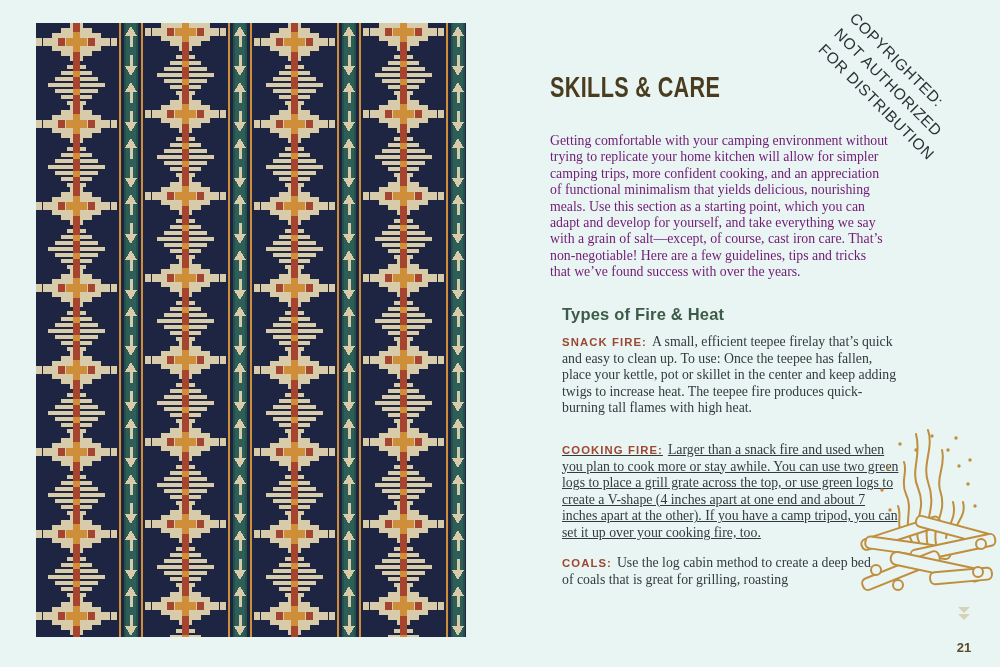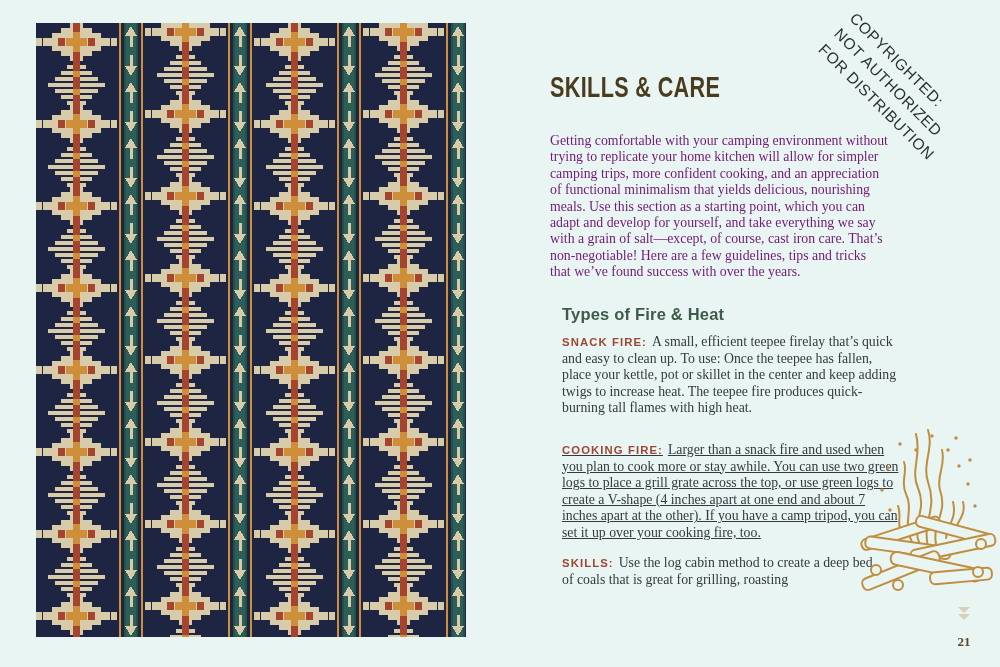--- a/index.html
+++ b/index.html
@@ -37,22 +37,22 @@
   }
   .watermark{
     position:absolute;left:860px;top:8px;
     transform:rotate(45deg);transform-origin:0 0;
     font-family:"Liberation Sans",sans-serif;font-size:15.5px;font-weight:500;
     line-height:22px;letter-spacing:.6px;color:#2c3237;white-space:nowrap;
   }
   .campfire{position:absolute;left:860px;top:420px;}
   .footer{position:absolute;left:948px;top:606px;width:32px;text-align:center;}
   .pagenum{
-    font-family:Liberation Serif, serif;font-weight:700;font-size:13px;
-    color:#5d4a2b;margin-top:9px;
+    font-family:Liberation Sans, sans-serif;font-weight:700;font-size:13px;
+    color:#5d4a2b;margin-top:15px;
   }
 </style>
 </head>
 <body>
 
 <svg class="textile" width="430" height="614" viewBox="0 0 430 614" shape-rendering="crispEdges">
   <defs>
     <pattern id="wideTile" width="81" height="82" patternUnits="userSpaceOnUse">
       <rect width="81" height="82" fill="#1d2542"></rect>
 
@@ -131,21 +131,21 @@
 <h1 class="title">SKILLS &amp; CARE</h1>
 
 <p class="intro">Getting comfortable with your camping environment without trying to replicate your home kitchen will allow for simpler camping trips, more confident cooking, and an appreciation of functional minimalism that yields delicious, nourishing meals. Use this section as a starting point, which you can adapt and develop for yourself, and take everything we say with a grain of salt—except, of course, cast iron care. That’s non-negotiable! Here are a few guidelines, tips and tricks that we’ve found success with over the years.</p>
 
 <h2 class="subhead">Types of Fire &amp; Heat</h2>
 
 <p class="sec" id="snack"><span class="sec-label">SNACK FIRE:</span><span>A small, efficient teepee firelay that’s quick and easy to clean up. To use: Once the teepee has fallen, place your kettle, pot or skillet in the center and keep adding twigs to increase heat. The teepee fire produces quick-burning tall flames with high heat.</span></p>
 
 <p class="sec" id="cooking"><span class="sec-label">COOKING FIRE:</span><span>Larger than a snack fire and used when you plan to cook more or stay awhile. You can use two green logs to place a grill grate across the top, or use green logs to create a V-shape (4 inches apart at one end and about 7 inches apart at the other). If you have a camp tripod, you can set it up over your cooking fire, too.</span></p>
 
-<p class="sec" id="coals"><span class="sec-label">SKILLS:</span><span>Use the log cabin method to create a deep bed of coals that is great for grilling, roasting</span></p>
+<p class="sec" id="coals"><span class="sec-label">COALS:</span><span>Use the log cabin method to create a deep bed of coals that is great for grilling, roasting</span></p>
 
 <svg class="campfire" width="140" height="175" viewBox="0 0 140 175">
   <g stroke="#bf8e3e" stroke-width="2" fill="none" stroke-linecap="round">
     <path d="M60 125 C50 102 68 92 58 68 C50 50 62 36 56 14"></path>
     <path d="M68 127 C62 100 78 90 68 62 C62 44 74 28 68 10"></path>
     <path d="M52 122 C42 104 54 90 46 74 C40 62 48 52 44 42"></path>
     <path d="M76 124 C72 102 88 94 80 70 C76 56 86 46 82 30"></path>
     <path d="M86 118 C88 104 97 98 93 82"></path>
     <path d="M42 115 C36 105 42 96 38 86"></path>
     <path d="M95 110 C99 99 106 94 103 82"></path>

